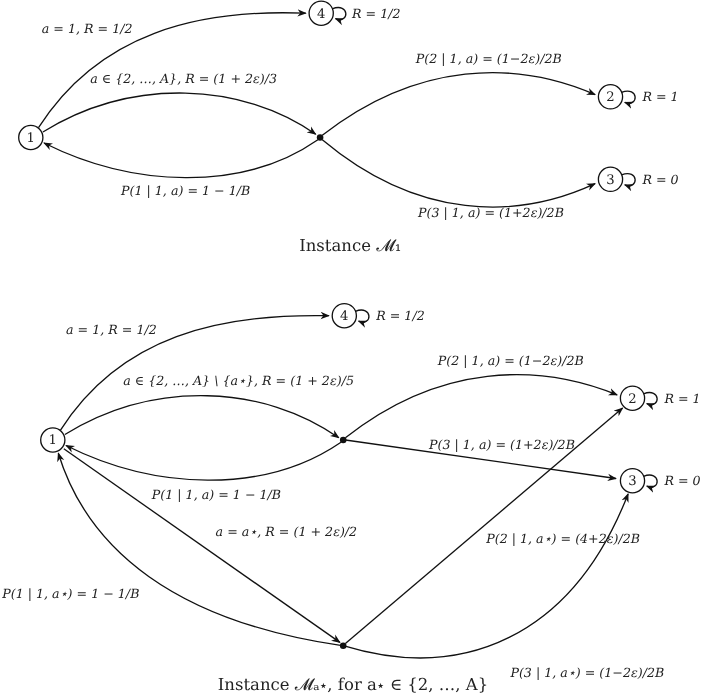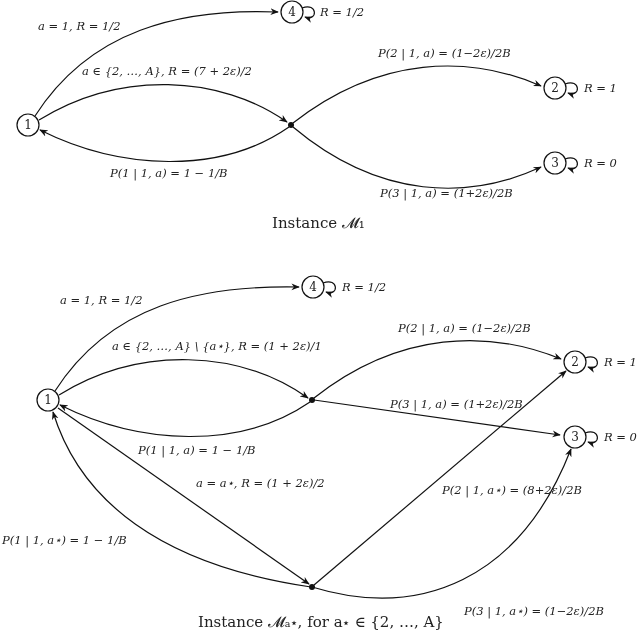--- a/index.html
+++ b/index.html
@@ -61,34 +61,34 @@
     <text x="555" y="163">3</text>
     <text x="292" y="12">4</text>
     <text x="48" y="400">1</text>
     <text x="575" y="362">2</text>
     <text x="575" y="437">3</text>
     <text x="313" y="287">4</text>
   </g>
 </svg>
 
 <div class="lbl" style="left:38px;top:19px;">a = 1, R = 1/2</div>
-<div class="lbl" style="left:82px;top:64px;">a ∈ {2, …, A}, R = (7 + 2ε)/2</div>
+<div class="lbl" style="left:82px;top:64px;">a ∈ {2, …, A}, R = (1 + 2ε)/3</div>
 <div class="lbl" style="left:378px;top:46px;">P(2 | 1, a) = (1−2ε)/2B</div>
 <div class="lbl" style="left:380px;top:186px;">P(3 | 1, a) = (1+2ε)/2B</div>
 <div class="lbl" style="left:110px;top:166px;">P(1 | 1, a) = 1 − 1/B</div>
 <div class="lbl" style="left:320px;top:5px;">R = 1/2</div>
 <div class="lbl" style="left:584px;top:81px;">R = 1</div>
 <div class="lbl" style="left:584px;top:156px;">R = 0</div>
 <div class="cap" style="left:272px;top:214px;">Instance 𝓜₁</div>
 
 <div class="lbl" style="left:60px;top:293px;">a = 1, R = 1/2</div>
-<div class="lbl" style="left:112px;top:339px;">a ∈ {2, …, A} \ {a⋆}, R = (1 + 2ε)/1</div>
+<div class="lbl" style="left:112px;top:339px;">a ∈ {2, …, A} \ {a⋆}, R = (1 + 2ε)/5</div>
 <div class="lbl" style="left:398px;top:321px;">P(2 | 1, a) = (1−2ε)/2B</div>
 <div class="lbl" style="left:390px;top:397px;">P(3 | 1, a) = (1+2ε)/2B</div>
 <div class="lbl" style="left:138px;top:443px;">P(1 | 1, a) = 1 − 1/B</div>
 <div class="lbl" style="left:196px;top:476px;">a = a⋆, R = (1 + 2ε)/2</div>
-<div class="lbl" style="left:442px;top:483px;">P(2 | 1, a⋆) = (8+2ε)/2B</div>
+<div class="lbl" style="left:442px;top:483px;">P(2 | 1, a⋆) = (4+2ε)/2B</div>
 <div class="lbl" style="left:464px;top:604px;">P(3 | 1, a⋆) = (1−2ε)/2B</div>
 <div class="lbl" style="left:2px;top:533px;">P(1 | 1, a⋆) = 1 − 1/B</div>
 <div class="lbl" style="left:342px;top:280px;">R = 1/2</div>
 <div class="lbl" style="left:604px;top:355px;">R = 1</div>
 <div class="lbl" style="left:604px;top:430px;">R = 0</div>
 <div class="cap" style="left:198px;top:613px;">Instance 𝓜ₐ⋆, for a⋆ ∈ {2, …, A}</div>
 
 </body></html>

